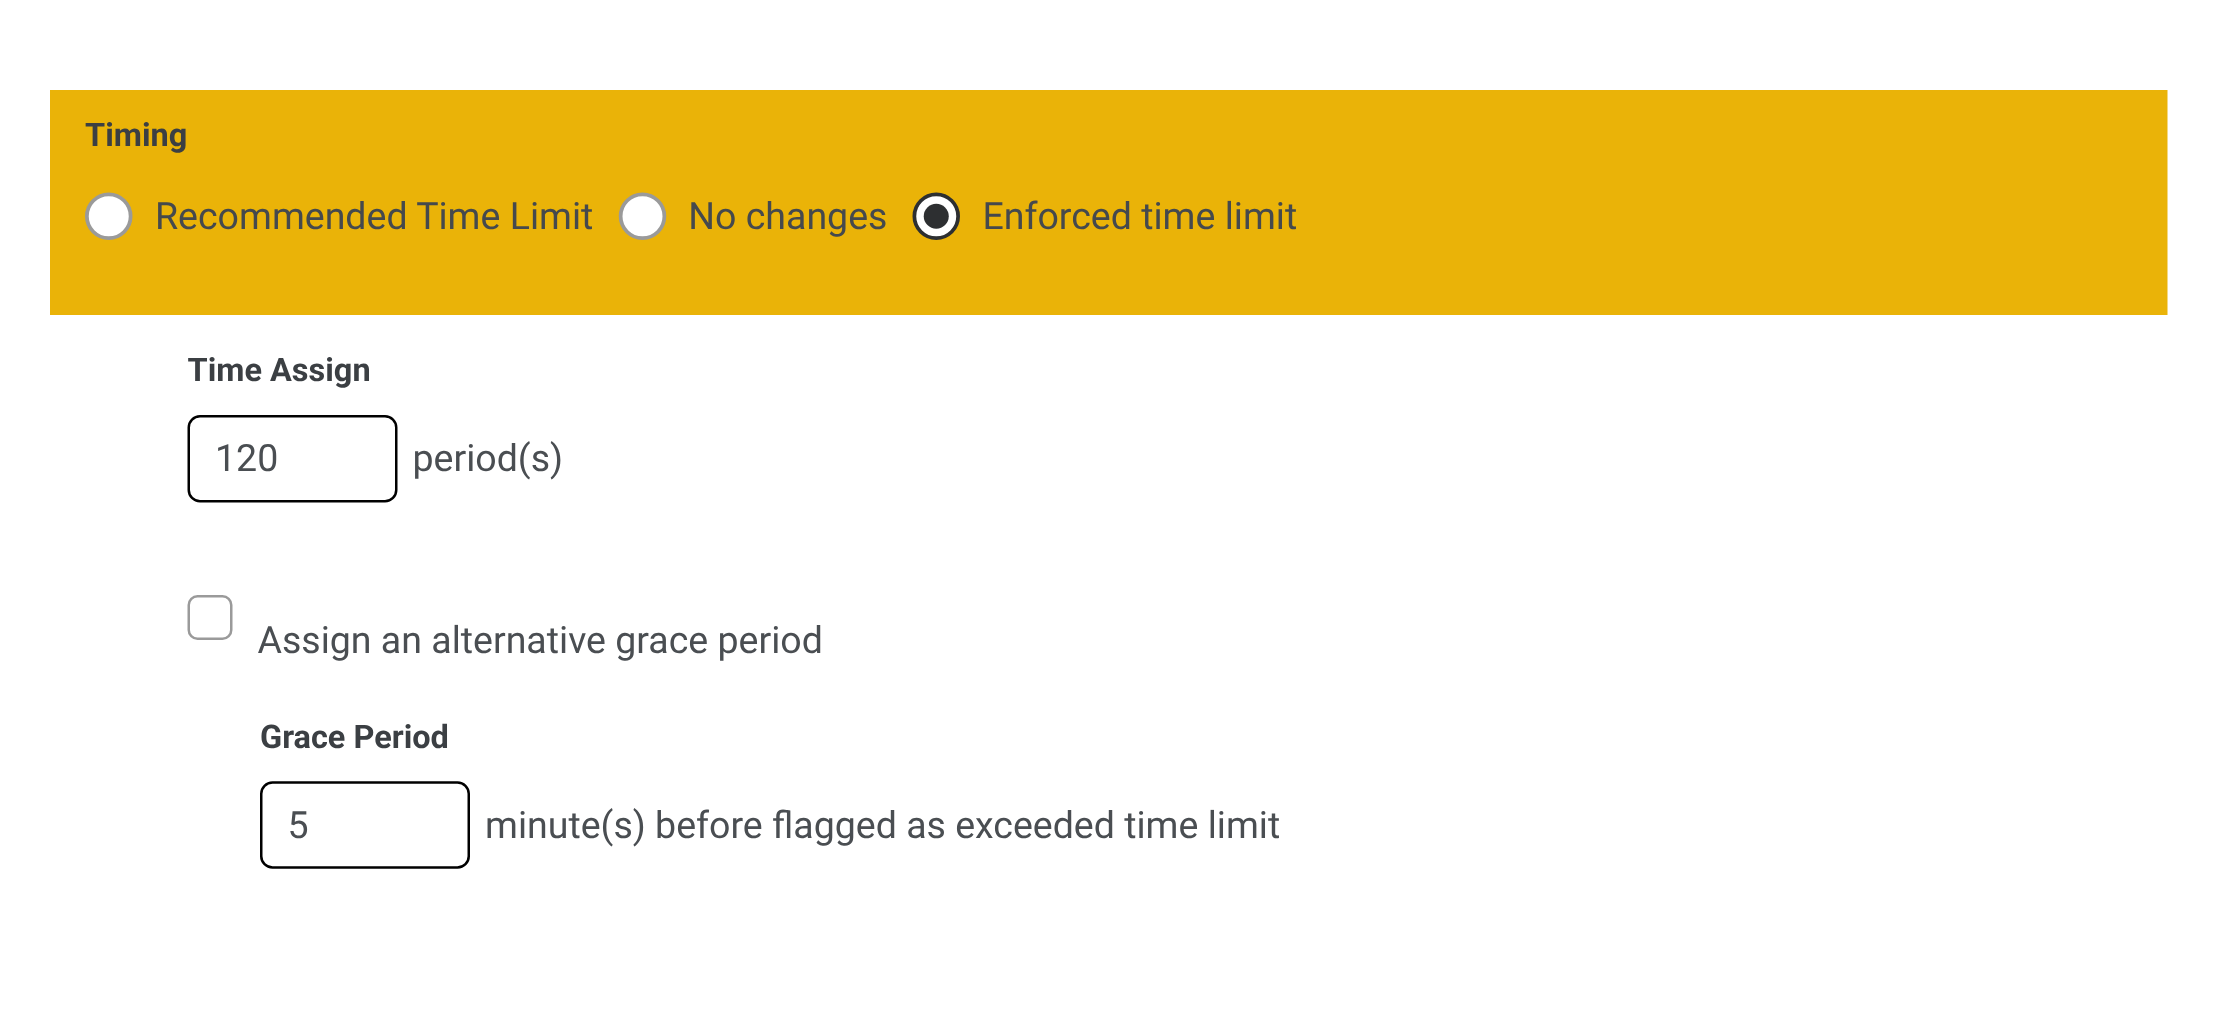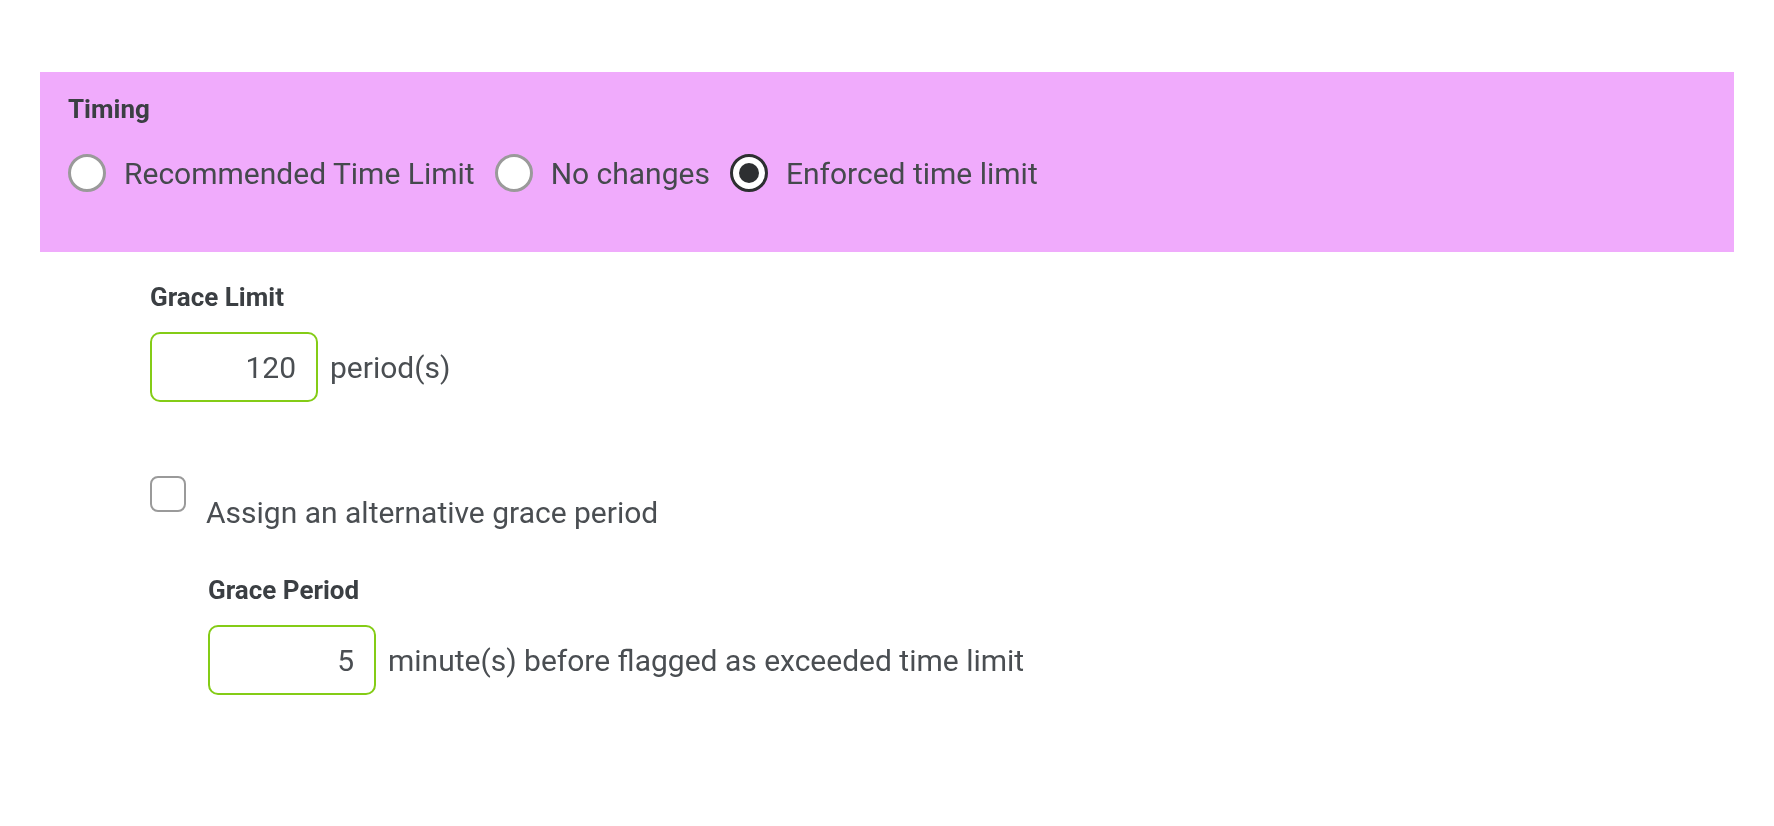--- a/index.html
+++ b/index.html
@@ -6,21 +6,21 @@
       box-sizing: border-box;
       margin: 0;
       padding: 0;
     }
     body {
       font-family: -apple-system, BlinkMacSystemFont, "Segoe UI", Roboto, "Helvetica Neue", Arial, sans-serif;
       background: #ffffff;
       padding: 72px 40px;
     }
     .timing-section {
-      background: #f0abfc;
+      background: #eab308;
       padding: 22px 28px 60px 28px;
       max-width: 1700px;
     }
     .section-heading {
       font-weight: 700;
       font-size: 26px;
       color: #3b3f43;
       margin-bottom: 30px;
     }
     .radio-group {
@@ -76,27 +76,26 @@
       margin-bottom: 20px;
     }
     .input-row {
       display: flex;
       align-items: center;
       gap: 12px;
     }
     .text-input {
       width: 168px;
       height: 70px;
-      border: 2px solid #84cc16;
+      border: 2px solid #000000;
       border-radius: 10px;
       padding: 0 20px;
       font-size: 30px;
       color: #4a4e52;
       font-family: inherit;
-      text-align: right;
     }
     .input-suffix {
       font-size: 30px;
       color: #4a4e52;
     }
     .checkbox-row {
       display: flex;
       align-items: center;
       gap: 20px;
       margin-top: 55px;
@@ -142,21 +141,21 @@
     <div class="radio-item">
       <div class="radio-circle selected">
         <div class="radio-inner"></div>
       </div>
       <span class="radio-label">Enforced time limit</span>
     </div>
   </div>
 </div>
 
 <div class="sub-section">
-  <div class="sub-heading">Grace Limit</div>
+  <div class="sub-heading">Time Assign</div>
   <div class="input-row">
     <input type="text" class="text-input" value="120" style="">
     <span class="input-suffix">period(s)</span>
   </div>
 
   <div class="checkbox-row">
     <div class="checkbox-box"></div>
     <span class="checkbox-label">Assign an alternative grace period</span>
   </div>
 

